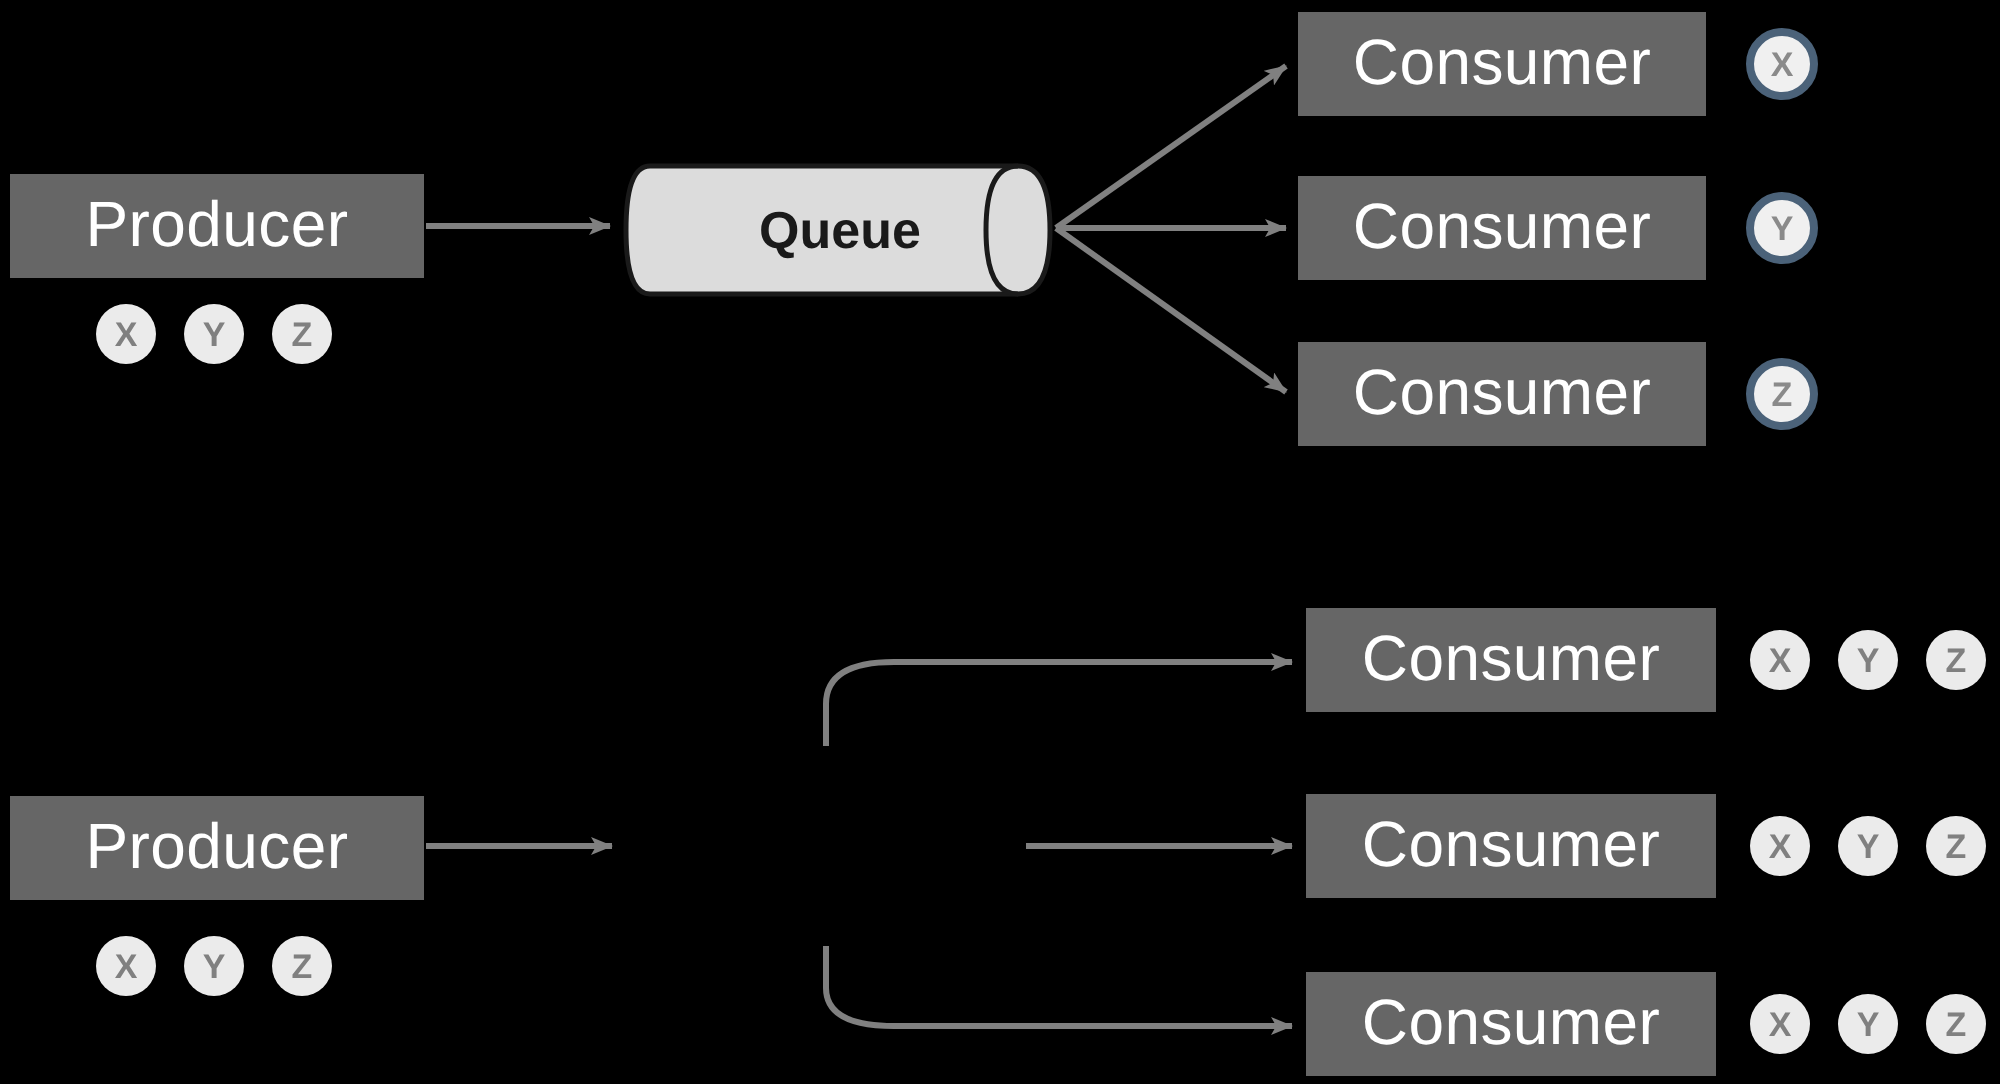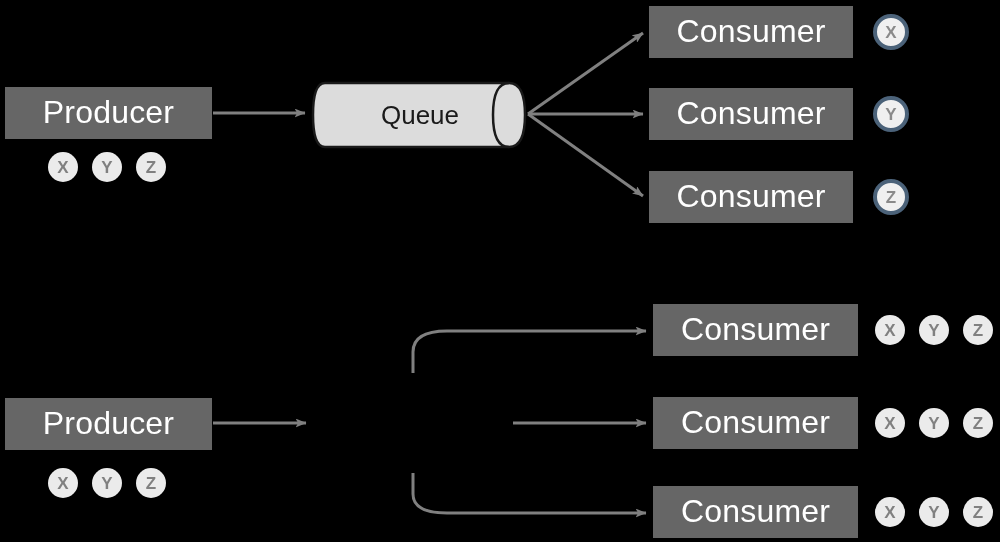--- a/index.html
+++ b/index.html
@@ -59,21 +59,21 @@
     width: 100%;
     height: 100%;
     display: flex;
     align-items: center;
     justify-content: center;
     color: #1a1a1a;
     font-size: 26px;
     line-height: 1;
     pointer-events: none;
   }
-  .queue-label { justify-content: center; padding-right: 18px; }
+  .queue-label { justify-content: center; padding-right: 18px; font-weight: bold; }
   .topic-label { justify-content: center; padding-left: 22px; }
 
   
   .badge-row {
     position: absolute;
     display: flex;
     align-items: center;
   }
   .badge {
     border-radius: 50%;

